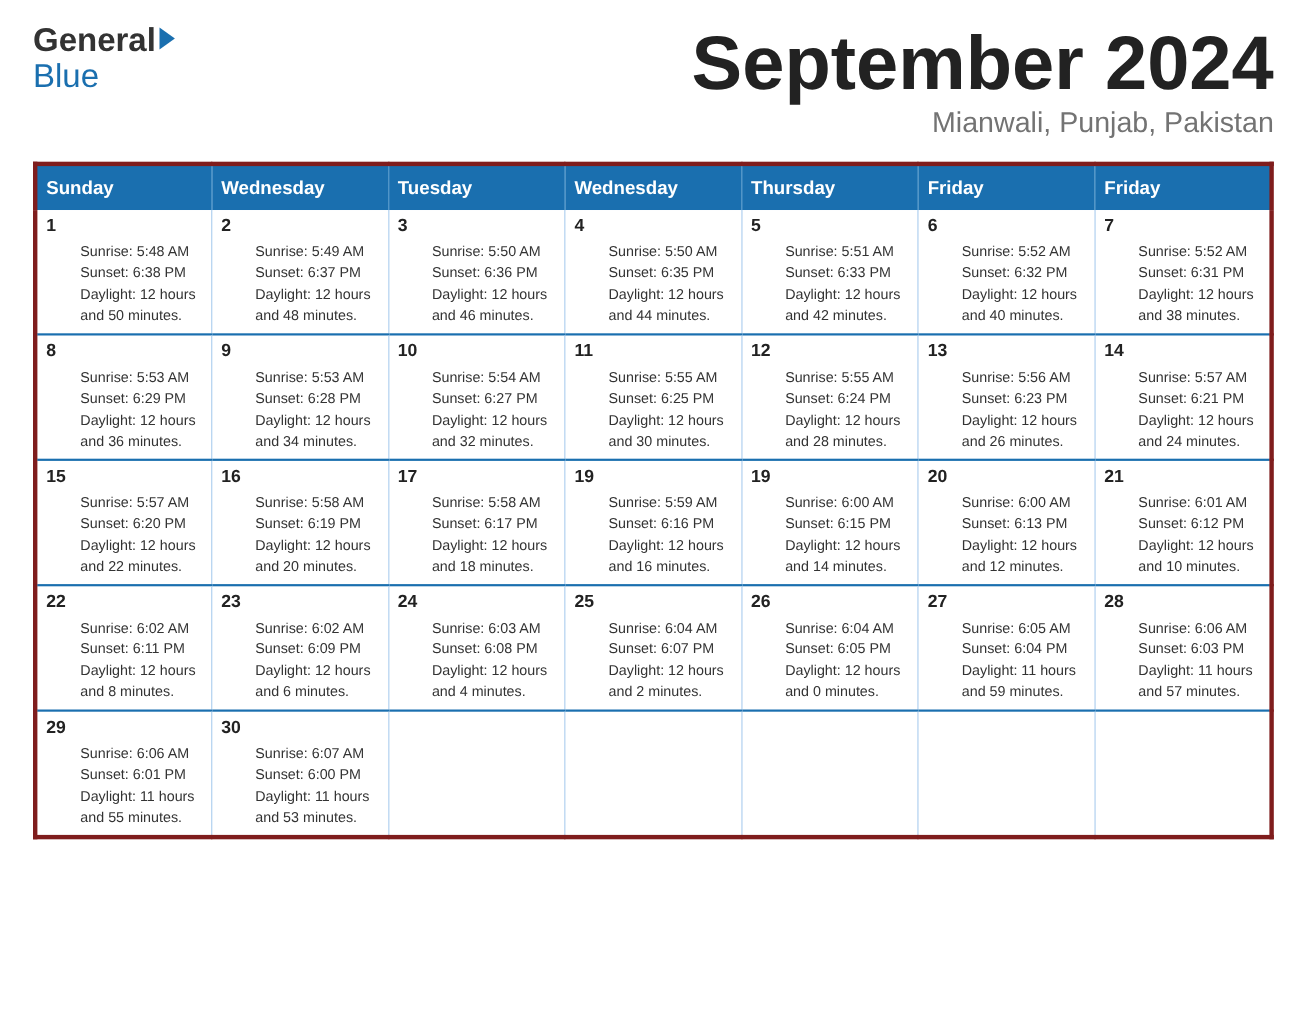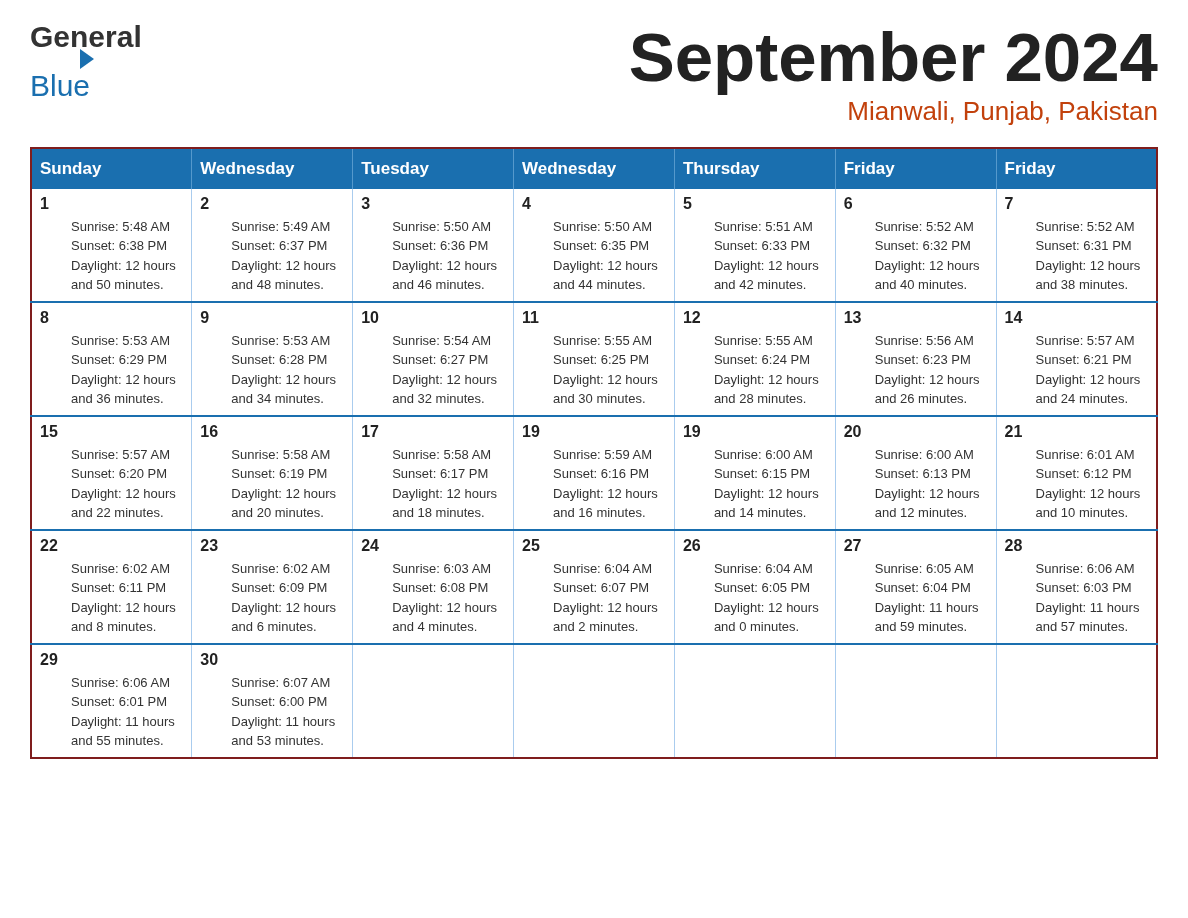--- a/index.html
+++ b/index.html
@@ -21,26 +21,26 @@
     }
     .title-block h1 {
       font-size: 69px;
       font-weight: bold;
       color: #222;
       line-height: 1.1;
     }
     .title-block h2 {
       font-size: 26px;
       font-weight: normal;
-      color: #c2410c;
+      color: #737373;
     }
     .calendar {
       width: 100%;
       border-collapse: collapse;
-      border: 2px solid #7f1d1d;
+      border: 4px solid #7f1d1d;
     }
     .calendar th {
       background-color: #1a6faf;
       color: #fff;
       font-size: 17px;
       font-weight: bold;
       padding: 10px 8px;
       text-align: left;
       border-right: 1px solid #5599cc;
     }
@@ -92,21 +92,20 @@
     }
     .logo-block {
       line-height: 1.1;
     }
     .logo-line1 {
       font-size: 30px;
       font-weight: bold;
       color: #333;
       display: flex;
       align-items: center;
-      flex-direction: column;
     }
     .logo-line2 {
       font-size: 30px;
       font-weight: normal;
       color: #1a6faf;
     }
   </style>
 </head>
 <body>
 

